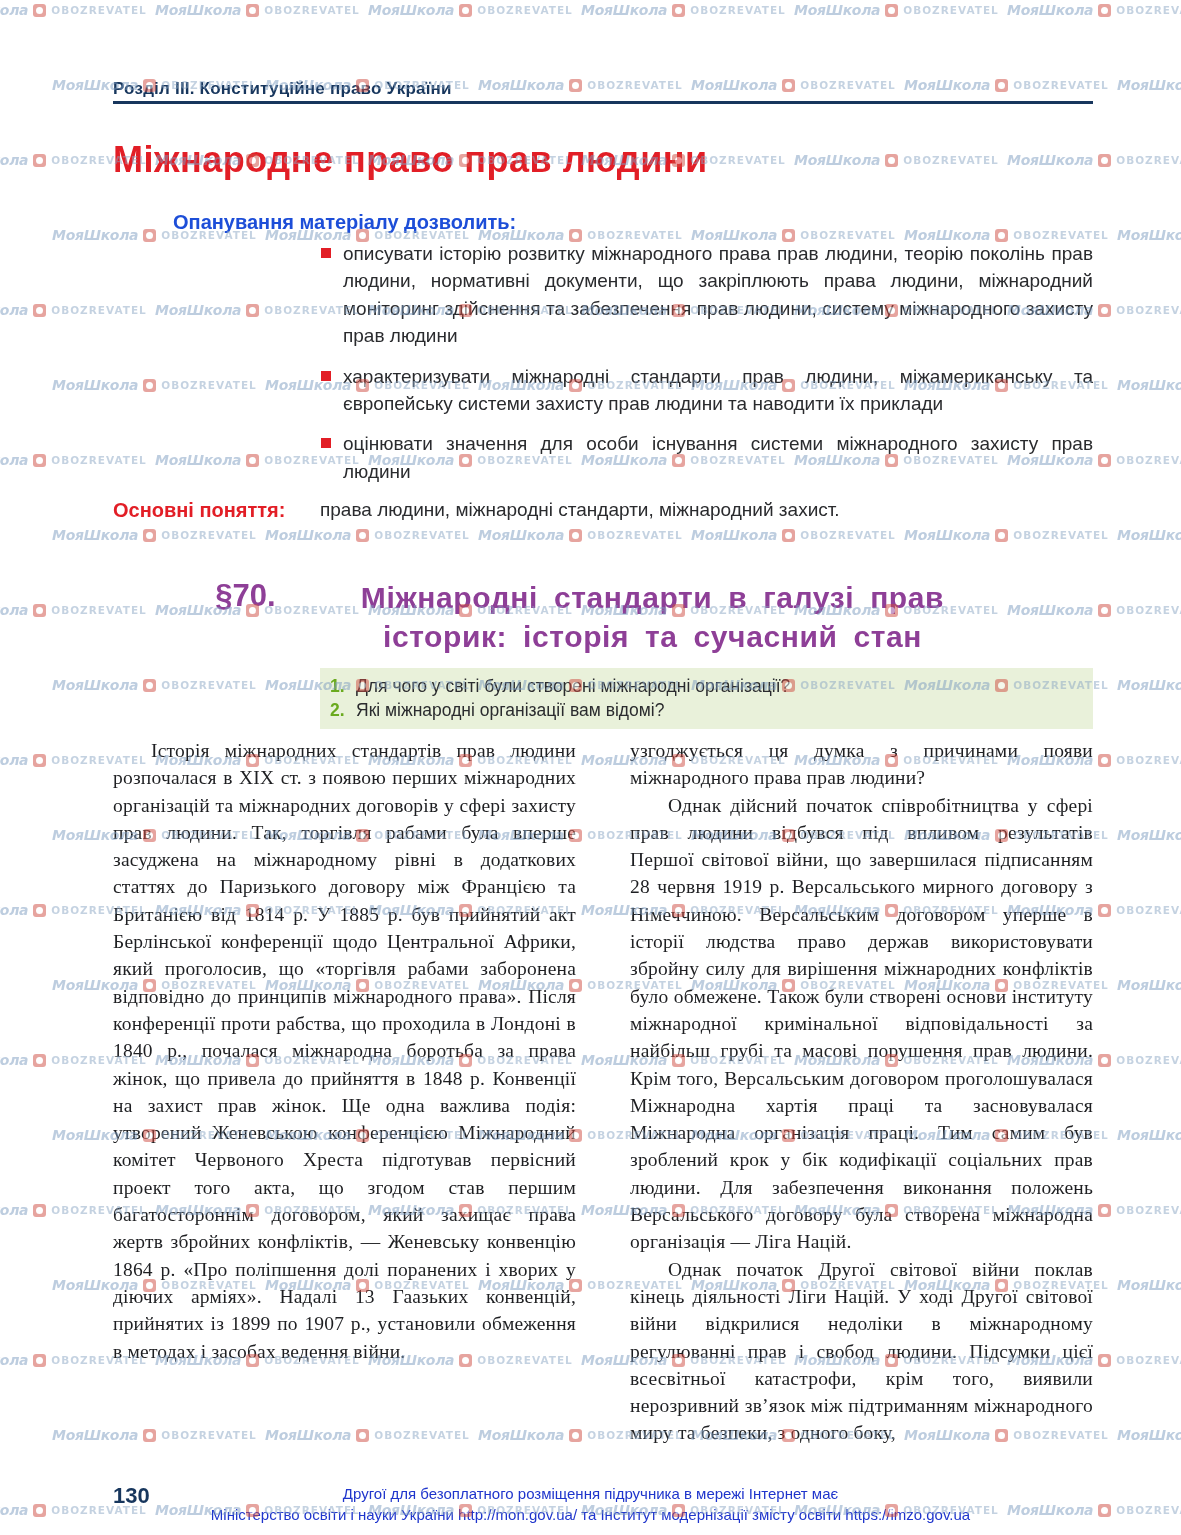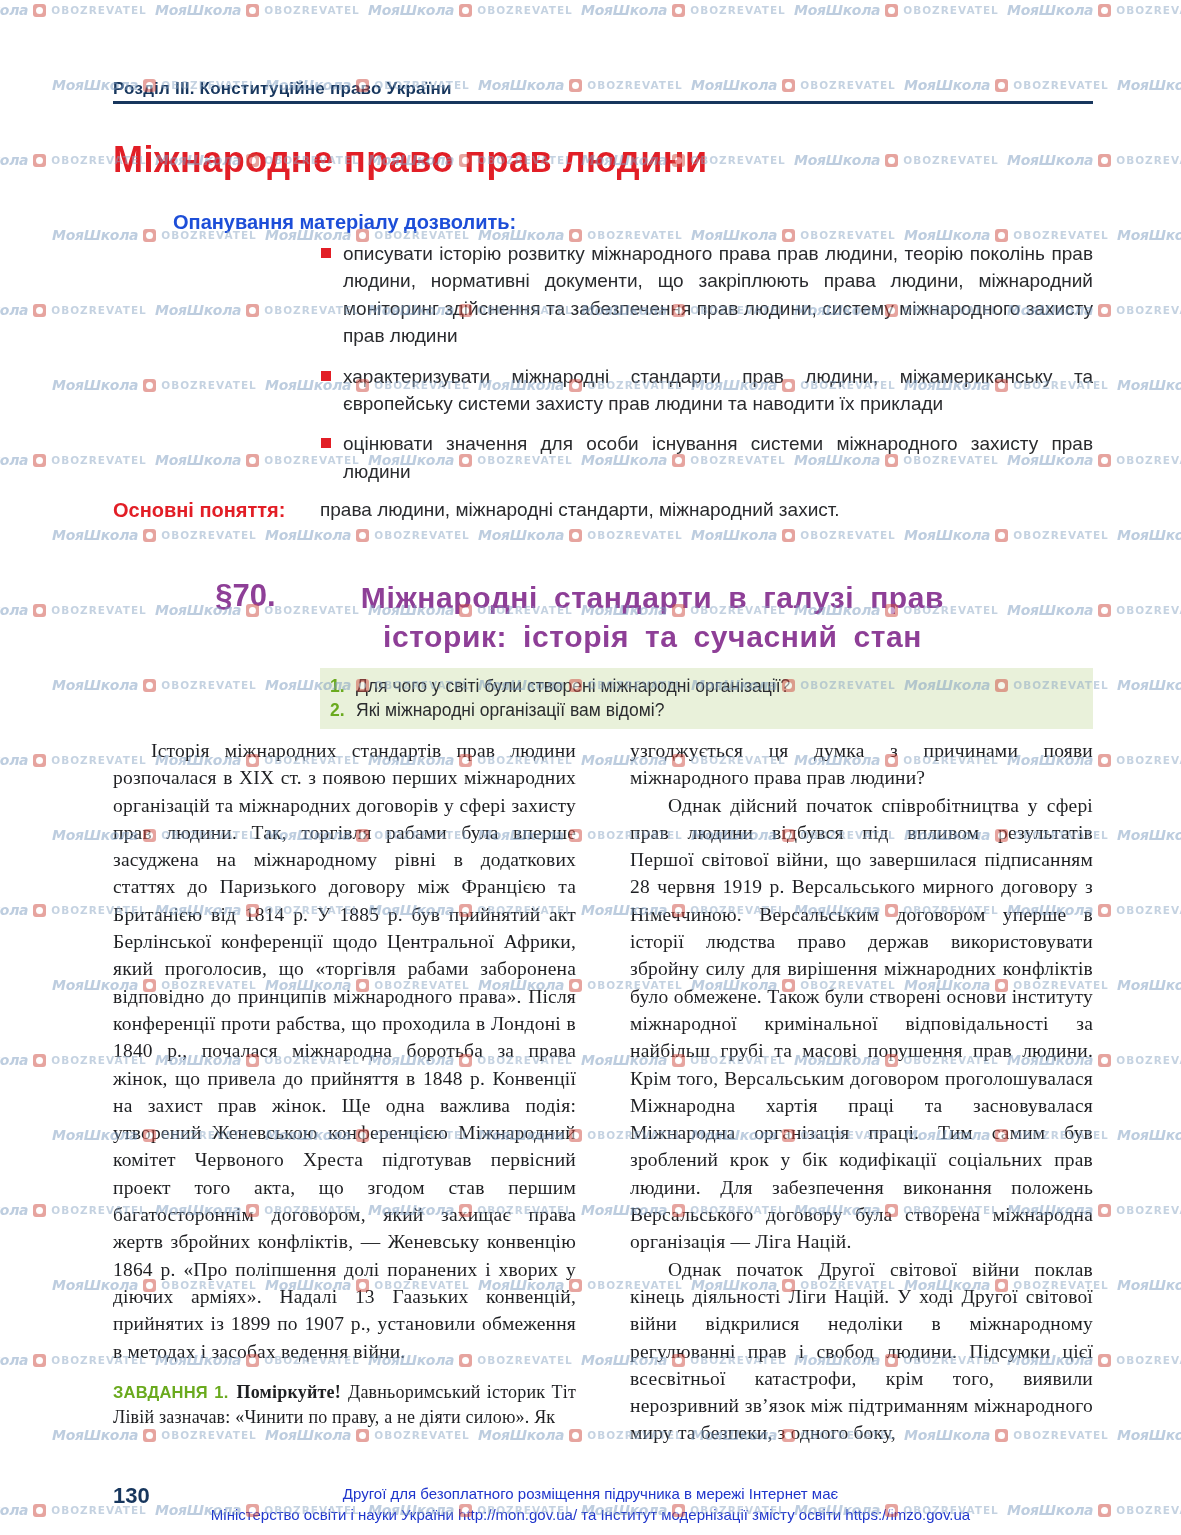--- a/index.html
+++ b/index.html
@@ -117,23 +117,20 @@
         <span class="q-num">2.</span>
         <span class="q-text">Які міжнародні організації вам відомі?</span>
       </div>
     </div>
 
   <div class="columns">
     <div class="col">
       <div id="left-paras">
           <p class="body-para indent">Історія міжнародних стандартів прав людини розпочалася в XIX ст. з появою перших міжнародних організацій та міжнародних договорів у сфері захисту прав людини. Так, торгівля рабами була вперше засуджена на міжнародному рівні в додаткових статтях до Паризького договору між Францією та Британією від 1814 р. У 1885 р. був прийнятий акт Берлінської конференції щодо Центральної Африки, який проголосив, що «торгівля рабами заборонена відповідно до принципів міжнародного права». Після конференції проти рабства, що проходила в Лондоні в 1840 р., почалася міжнародна боротьба за права жінок, що привела до прийняття в 1848 р. Конвенції на захист прав жінок. Ще одна важлива подія: утворений Женевською конференцією Міжнародний комітет Червоного Хреста підготував первісний проект того акта, що згодом став першим багатостороннім договором, який захищає права жертв збройних конфліктів, — Женевську конвенцію 1864 р. «Про поліпшення долі поранених і хворих у діючих арміях». Надалі 13 Гаазьких конвенцій, прийнятих із 1899 по 1907 р., установили обмеження в методах і засобах ведення війни.</p>
         </div>
-      <p class="task">
-        <span class="task-label">ЗАВДАННЯ 1.</span><span class="task-em">Поміркуйте!</span><span>Давньоримський історик Тіт Лівій зазначав: «Чинити по праву, а не діяти силою». Як</span>
-      </p>
     </div>
     <div class="col">
       <div id="right-paras">
           <p class="body-para">узгоджується ця думка з причинами появи міжнародного права прав людини?</p>
           <p class="body-para indent">Однак дійсний початок співробітництва у сфері прав людини відбувся під впливом результатів Першої світової війни, що завершилася підписанням 28 червня 1919 р. Версальського мирного договору з Німеччиною. Версальським договором уперше в історії людства право держав використовувати збройну силу для вирішення міжнародних конфліктів було обмежене. Також були створені основи інституту міжнародної кримінальної відповідальності за найбільш грубі та масові порушення прав людини. Крім того, Версальським договором проголошувалася Міжнародна хартія праці та засновувалася Міжнародна організація праці. Тим самим був зроблений крок у бік кодифікації соціальних прав людини. Для забезпечення виконання положень Версальського договору була створена міжнародна організація — Ліга Націй.</p>
           <p class="body-para indent">Однак початок Другої світової війни поклав кінець діяльності Ліги Націй. У ході Другої світової війни відкрилися недоліки в міжнародному регулюванні прав і свобод людини. Підсумки цієї всесвітньої катастрофи, крім того, виявили нерозривний зв’язок між підтриманням міжнародного миру та безпеки, з одного боку,</p>
         </div>
     </div>
   </div>
 

